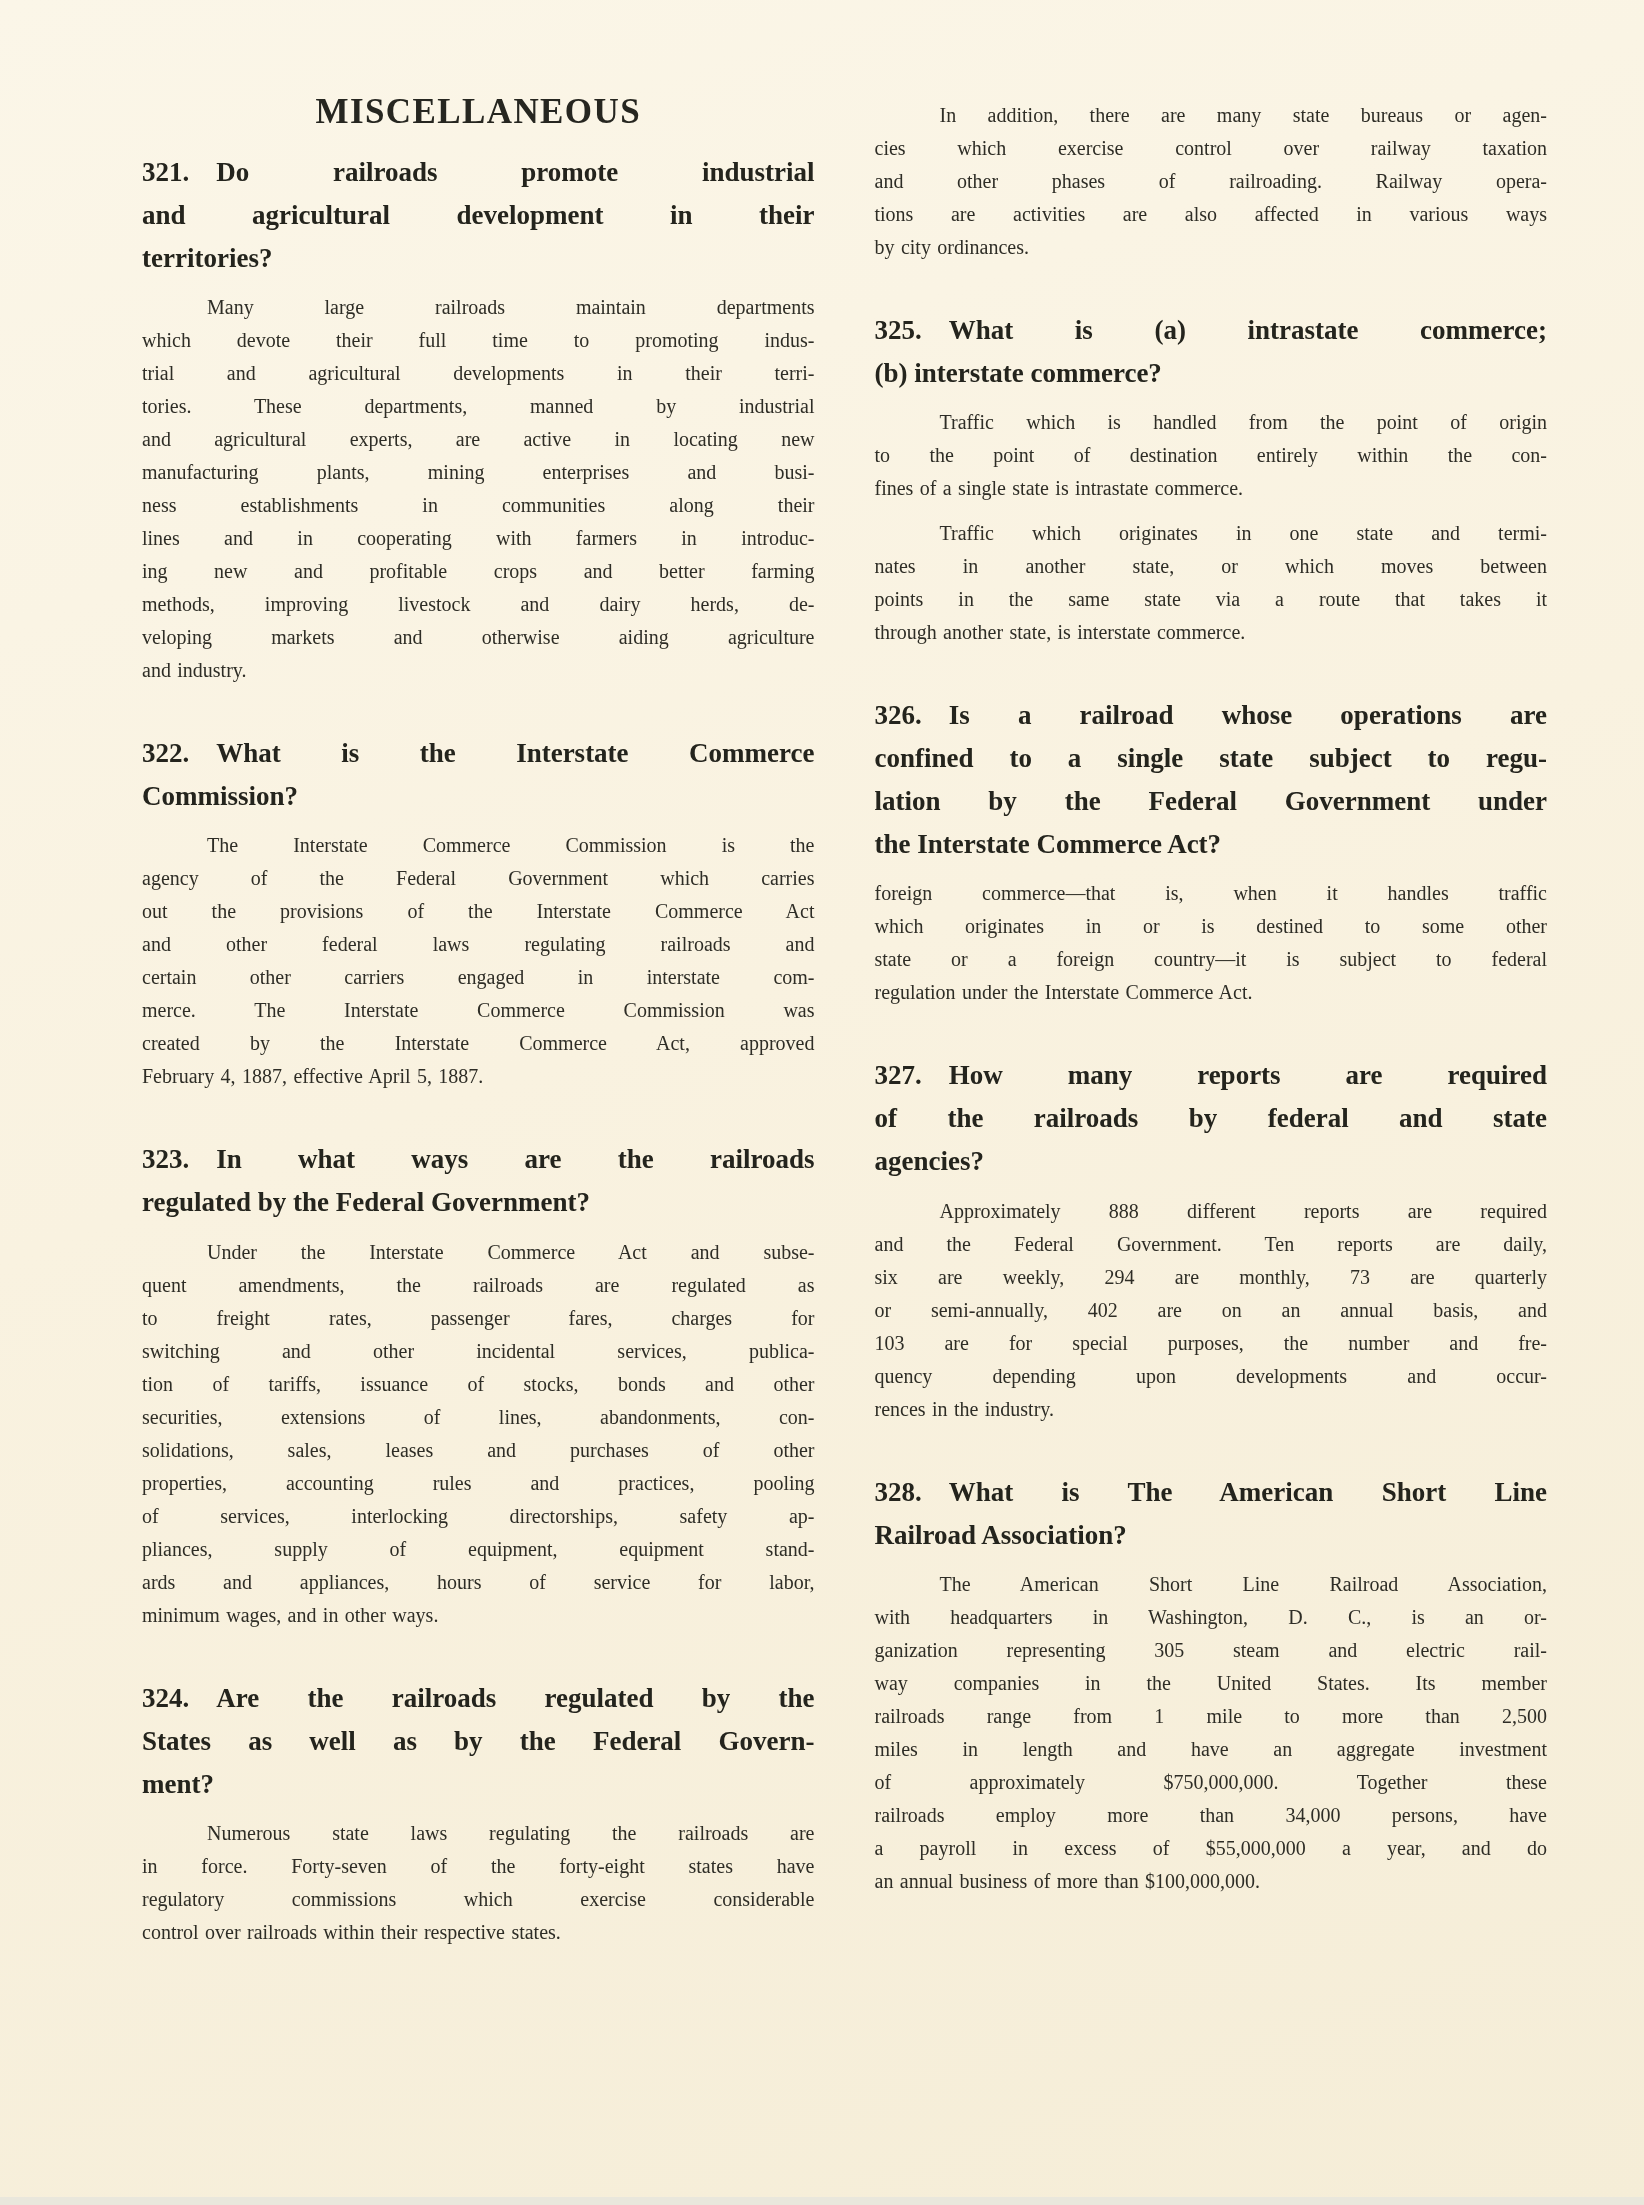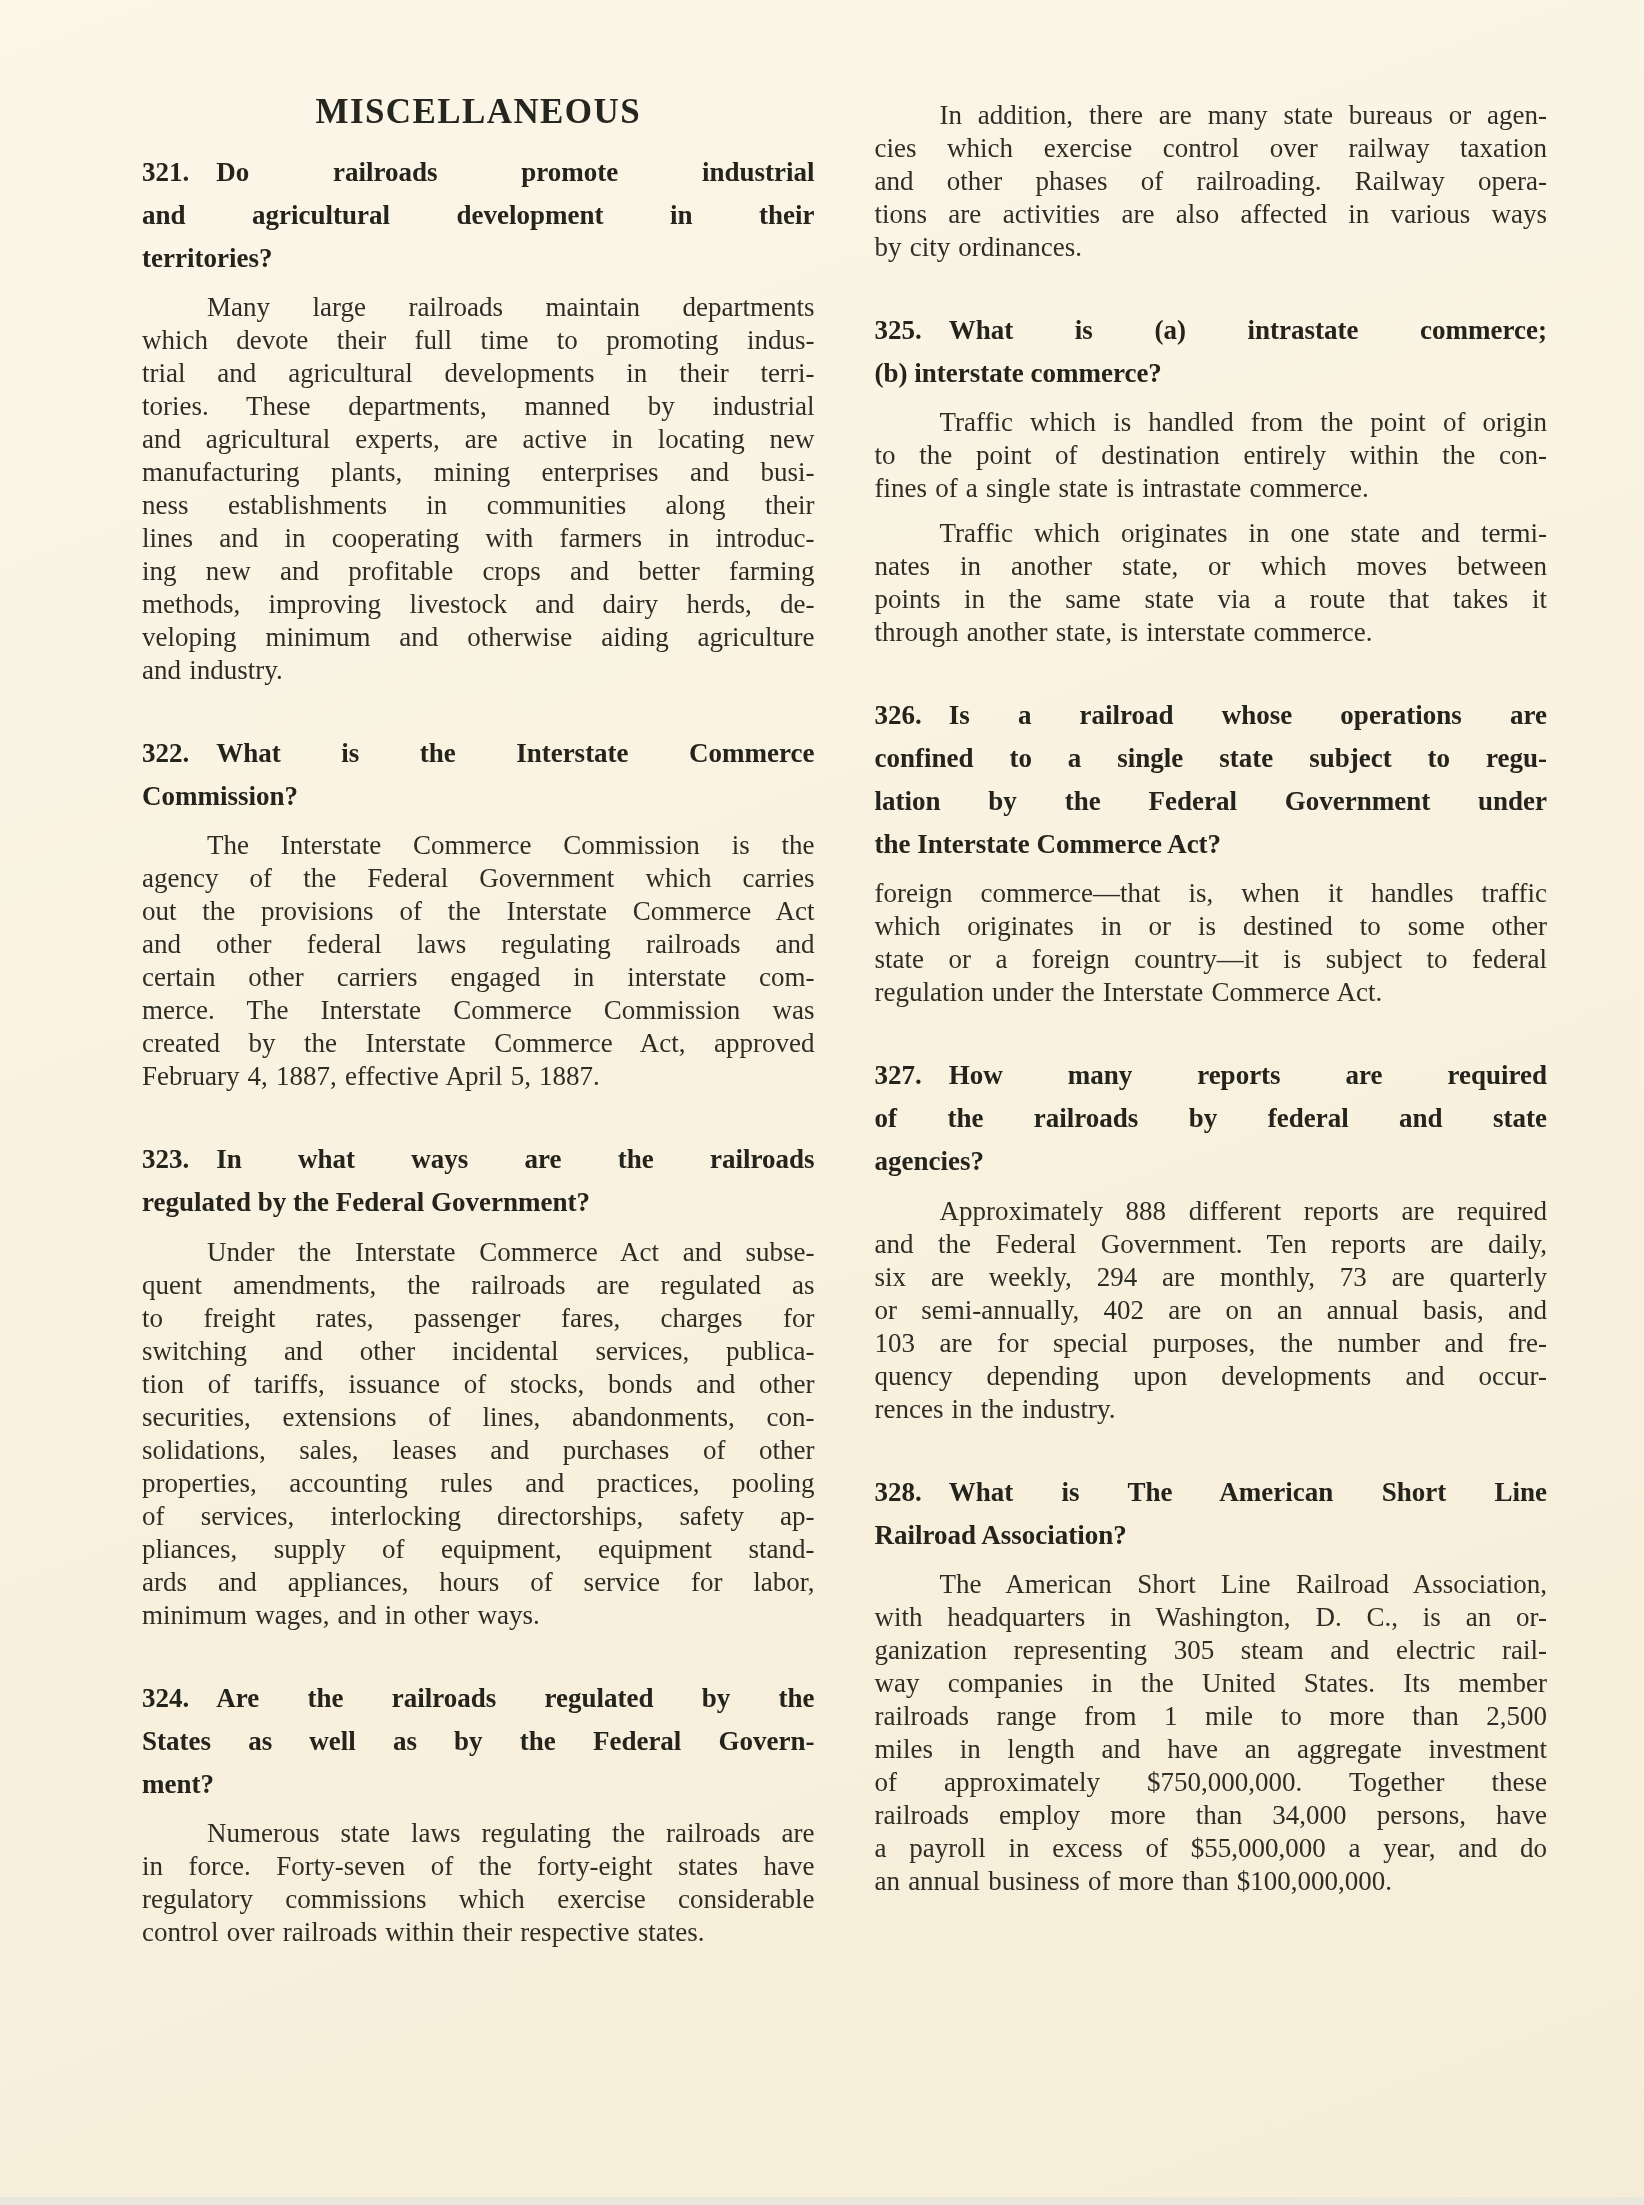--- a/index.html
+++ b/index.html
@@ -41,21 +41,21 @@
   .block .line.last { text-align-last: left; }
   .block .line.indent { text-indent: 65px; }
   .question {
     font-size: 27px;
     line-height: 43px;
     font-weight: 700;
     margin: 45px 0 8.5px 0;
     color: #24241d;
   }
   .para {
-    font-size: 27px;
+    font-size: 20px;
     line-height: 33px;
     margin: 11.4px 0 0 0;
     word-spacing: 1.4px;
     color: #2e2d26;
   }
   .section-header + .question { margin-top: 0; }
   .col > .block:first-child { margin-top: 0; }
 </style>
 </head>
 <body>
@@ -73,21 +73,21 @@
           <div class="line indent">Many large railroads maintain departments</div>
           <div class="line">which devote their full time to promoting indus-</div>
           <div class="line">trial and agricultural developments in their terri-</div>
           <div class="line">tories. These departments, manned by industrial</div>
           <div class="line">and agricultural experts, are active in locating new</div>
           <div class="line">manufacturing plants, mining enterprises and busi-</div>
           <div class="line">ness establishments in communities along their</div>
           <div class="line">lines and in cooperating with farmers in introduc-</div>
           <div class="line">ing new and profitable crops and better farming</div>
           <div class="line">methods, improving livestock and dairy herds, de-</div>
-          <div class="line">veloping minimum and otherwise aiding agriculture</div>
+          <div class="line">veloping markets and otherwise aiding agriculture</div>
           <div class="line last">and industry.</div>
         </div>
         <div class="block question">
           <div class="line">322. What is the Interstate Commerce</div>
           <div class="line last">Commission?</div>
         </div>
         <div class="block para">
           <div class="line indent">The Interstate Commerce Commission is the</div>
           <div class="line">agency of the Federal Government which carries</div>
           <div class="line">out the provisions of the Interstate Commerce Act</div>

